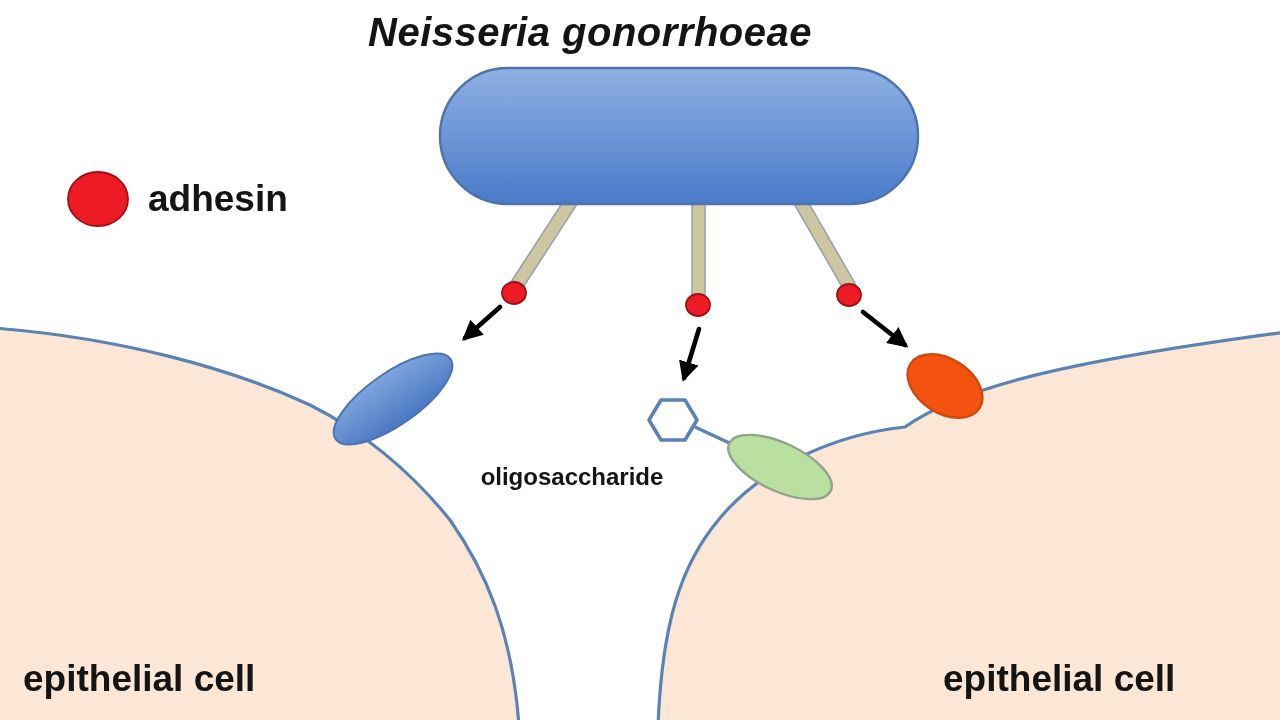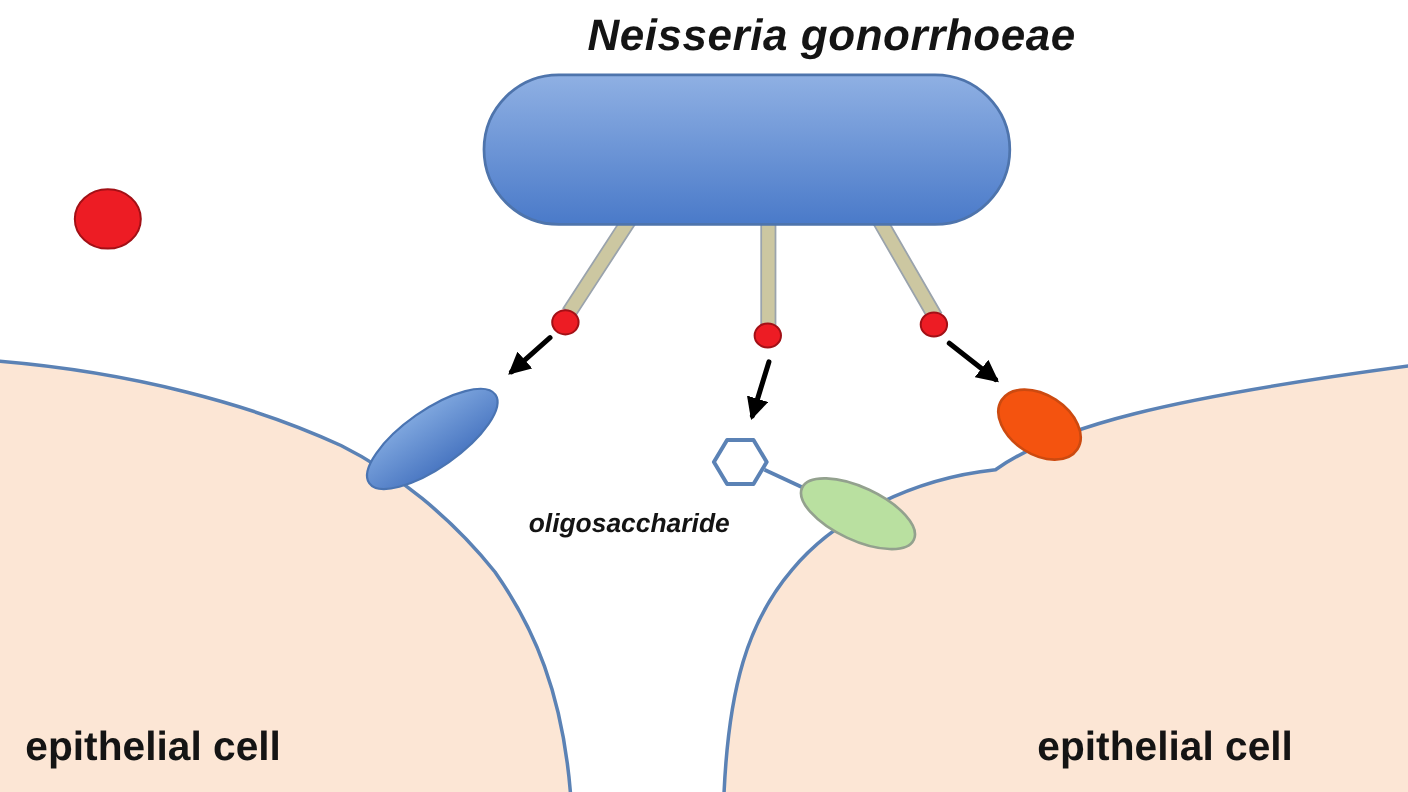--- a/index.html
+++ b/index.html
@@ -4,25 +4,25 @@
 <style>
   html,body { margin:0; padding:0; background:#fff; }
   .stage {
     position:relative; width:1280px; height:720px;
     background:#ffffff; overflow:hidden;
     font-family:"Liberation Sans", sans-serif;
   }
   svg.diagram { position:absolute; left:0; top:0; }
 
   .lbl { position:absolute; font-weight:bold; color:#141414; }
-  .title-lbl   { left:368px; top:10px; width:610px; text-align:right;
+  .title-lbl   { left:368px; top:10px; width:610px; text-align:left;
                  font-size:40px; font-style:italic; letter-spacing:0.5px; }
   .adhesin-lbl { left:148px; top:178px; font-size:37px; }
   .oligo-lbl   { left:418px; top:461px; width:308px; text-align:center;
-                 font-size:24px; line-height:31px;font-style:italic; }
+                 font-size:24px; line-height:31px; }
   .epi-left-lbl  { left:23px;  top:658px; font-size:37px; }
   .epi-right-lbl { left:943px; top:658px; font-size:37px; }
 
   .legend-swatch { position:absolute; left:62px; top:168px; }
 
   
   .cell       { stroke:#5b82b5; stroke-width:3.2px; }
   .capsule    { stroke:#4e74ac; stroke-width:2.5px; }
   .pilus      { stroke:#9aa3ac; stroke-width:1.6px; }
   .adhesin-dot{ stroke:#a21016; stroke-width:1.8px; }
@@ -79,20 +79,21 @@
     <ellipse class="adhesin-dot" cx="849" cy="295" rx="12" ry="11" fill="#ed1c24"></ellipse>
 
     <path class="arrow-line" marker-end="url(#arrowhead)" d="M500,307 L465,338"></path>
     <path class="arrow-line" marker-end="url(#arrowhead)" d="M699,329 L684,378"></path>
     <path class="arrow-line" marker-end="url(#arrowhead)" d="M863,312 L905,345"></path>
   </svg>
 
   <svg class="legend-swatch" width="72" height="62" viewBox="0 0 72 62">
     <ellipse class="adhesin-dot" cx="36" cy="31" rx="30" ry="27" fill="#ed1c24"></ellipse>
   </svg>
+  <div class="lbl adhesin-lbl">adhesin</div>
 
   <div class="lbl title-lbl">Neisseria gonorrhoeae</div>
 
   <div class="lbl oligo-lbl">
     <div>oligosaccharide</div>
   </div>
 
   <div class="lbl epi-left-lbl">epithelial cell</div>
   <div class="lbl epi-right-lbl">epithelial cell</div>
 

